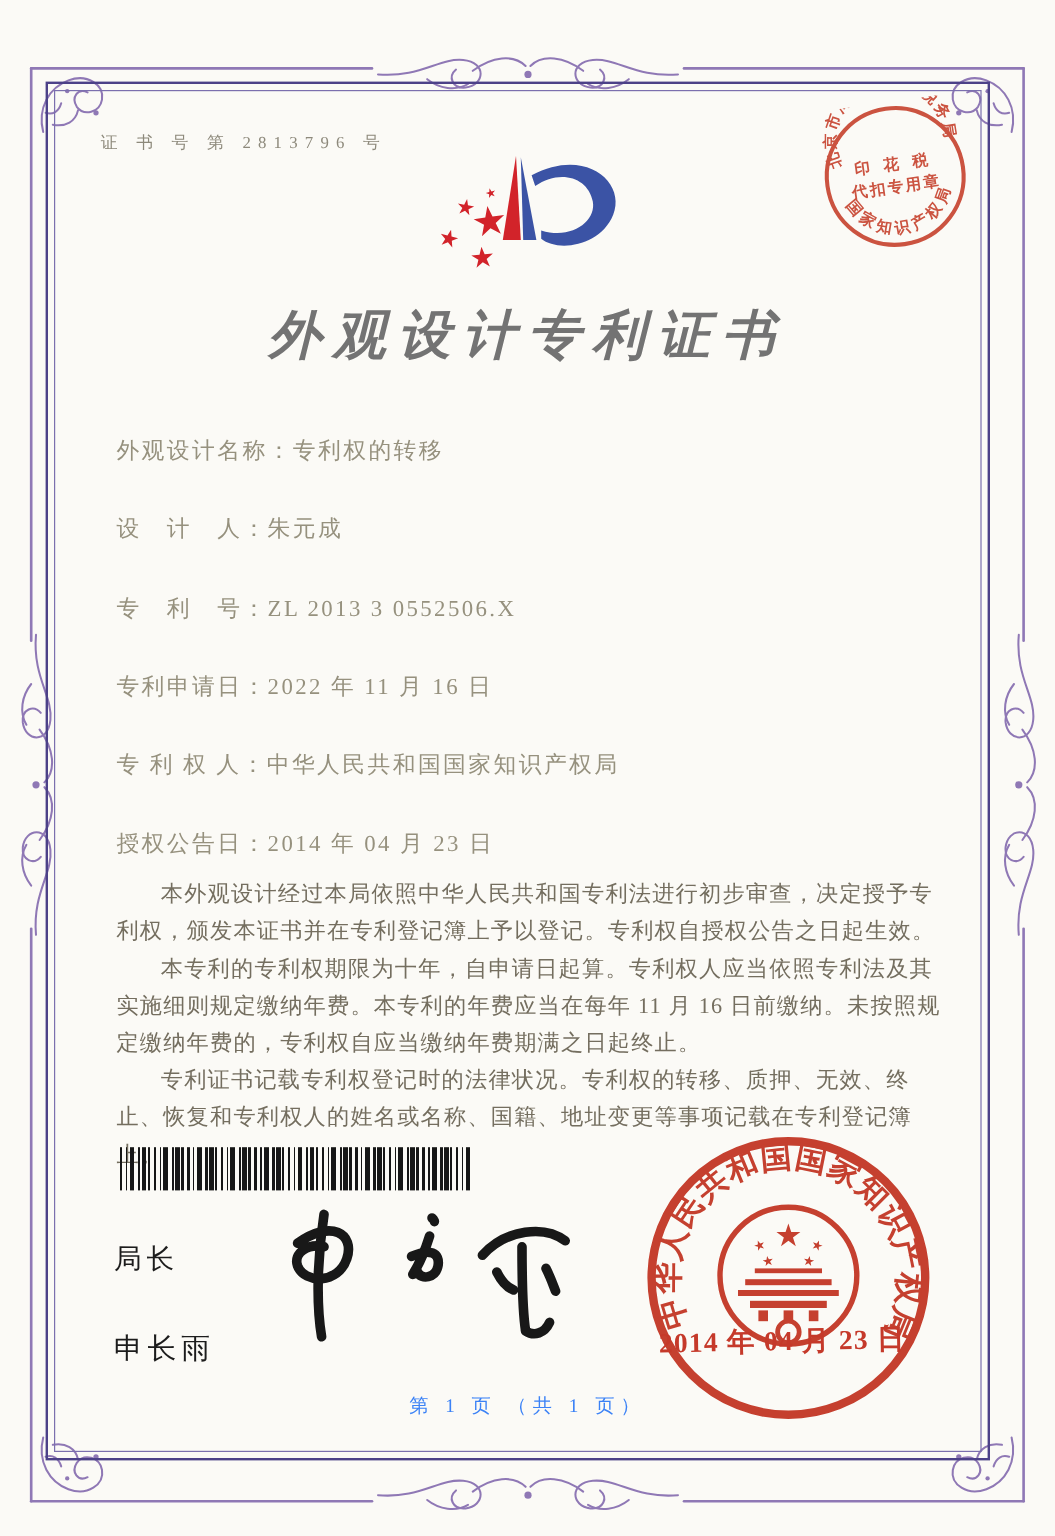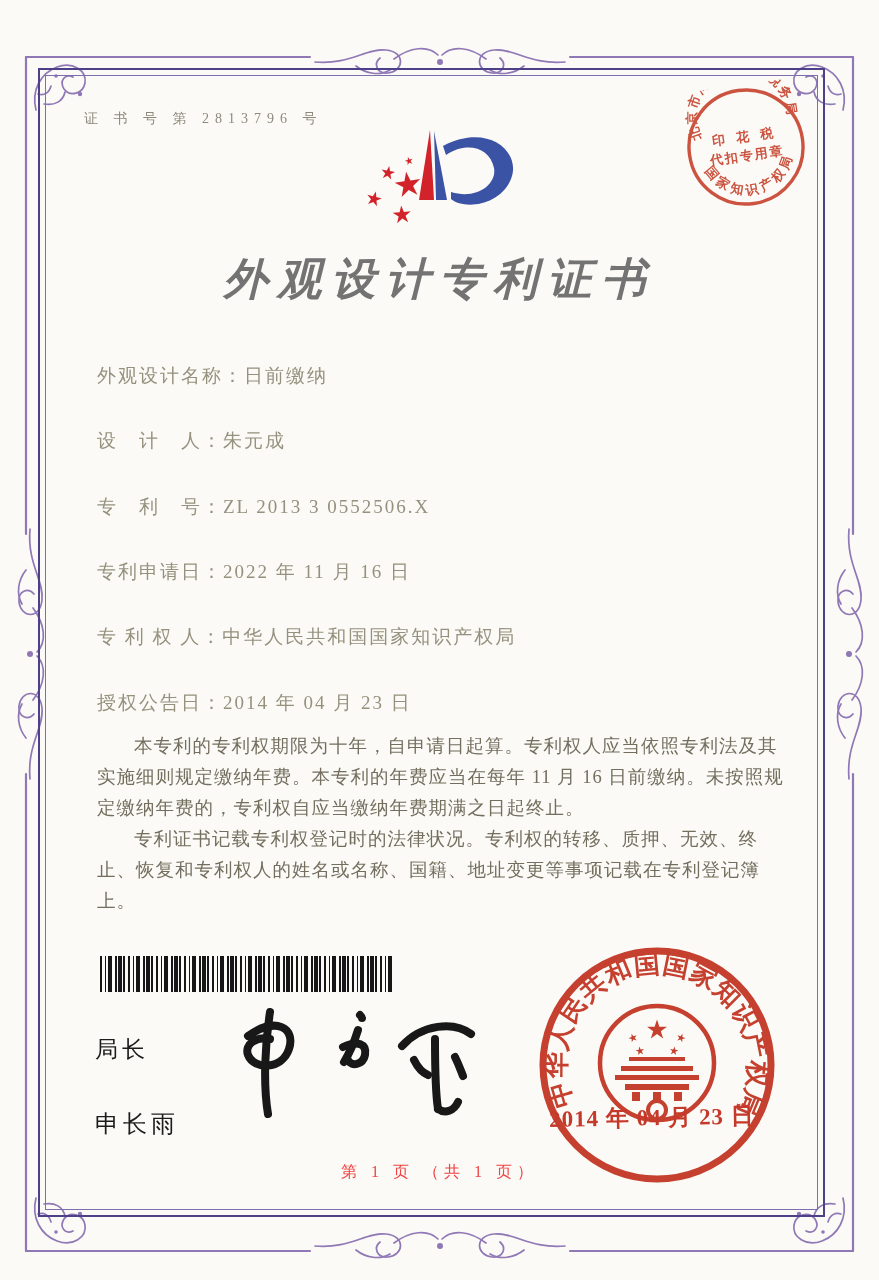--- a/index.html
+++ b/index.html
@@ -27,21 +27,21 @@
   .barcode{left:100px;top:956px;width:292px;height:36px;
     background-image:repeating-linear-gradient(90deg,
       #161616 0 2px,transparent 2px 5px,
       #161616 5px 6px,transparent 6px 8px,
       #161616 8px 12px,transparent 12px 15px,
       #161616 15px 17px,transparent 17px 18px,
       #161616 18px 22px,transparent 22px 23px,
       #161616 23px 25px,transparent 25px 28px);}
   .director-title{left:95px;top:1034px;font-size:23px;letter-spacing:4px;color:#1c1c1c;}
   .director-name{left:95px;top:1076px;font-size:24px;letter-spacing:4px;color:#1c1c1c;margin-top:32px;}
-  .footer-page{left:0;top:1162px;width:879px;text-align:center;font-size:16px;letter-spacing:5px;color:#ef4444;}
+  .footer-page{left:0;top:1162px;width:879px;text-align:center;font-size:16px;letter-spacing:5px;color:#3b82f6;}
   
   #tax-stamp{left:684px;top:85px;transform:rotate(-8deg);}
   #tax-stamp text{fill:#cb5340;font-weight:bold;font-family:"Liberation Serif","DejaVu Serif",serif;}
   
   #big-seal{left:537px;top:945px;}
   #big-seal text{fill:#c5402f;font-weight:bold;font-family:"Liberation Serif","DejaVu Serif",serif;}
   .seal-date{left:549px;top:1102px;width:230px;font-size:23px;font-weight:600;color:#c5392a;
              letter-spacing:1px;transform:rotate(-1deg);}
   
   #signature path{stroke:#181818;stroke-width:8;fill:none;stroke-linecap:round;stroke-linejoin:round;}
@@ -125,39 +125,40 @@
   <use href="#star" fill="#d2232a" transform="translate(79,43) scale(0.42) rotate(-15)"></use>
   <use href="#star" fill="#d2232a" transform="translate(58,55) scale(0.72) rotate(10)"></use>
   <use href="#star" fill="#d2232a" transform="translate(78,67) scale(1.35) rotate(-8)"></use>
   <use href="#star" fill="#d2232a" transform="translate(44,81) scale(0.78) rotate(14)"></use>
   <use href="#star" fill="#d2232a" transform="translate(72,97) scale(0.95) rotate(-5)"></use>
 </svg>
 
 <div class="abs title">外观设计专利证书</div>
 
 <div class="abs field" style="top:363px">
-  <span>外观设计名称：</span><span>日前缴纳</span>
+  <span>外观设计名称：</span><span>专利权的转移</span>
 </div>
 <div class="abs field" style="top:428px">
   <span>设　计　人：</span><span>朱元成</span>
 </div>
 <div class="abs field" style="top:494px">
   <span>专　利　号：</span><span>ZL 2013 3 0552506.X</span>
 </div>
 <div class="abs field" style="top:559px">
   <span>专利申请日：</span><span>2022 年 11 月 16 日</span>
 </div>
 <div class="abs field" style="top:624px">
   <span>专 利 权 人：</span><span>中华人民共和国国家知识产权局</span>
 </div>
 <div class="abs field" style="top:690px">
   <span>授权公告日：</span><span>2014 年 04 月 23 日</span>
 </div>
 
 <div class="abs paras">
+  <p>本外观设计经过本局依照中华人民共和国专利法进行初步审查，决定授予专利权，颁发本证书并在专利登记簿上予以登记。专利权自授权公告之日起生效。</p>
   <p>本专利的专利权期限为十年，自申请日起算。专利权人应当依照专利法及其实施细则规定缴纳年费。本专利的年费应当在每年 11 月 16 日前缴纳。未按照规定缴纳年费的，专利权自应当缴纳年费期满之日起终止。</p>
   <p>专利证书记载专利权登记时的法律状况。专利权的转移、质押、无效、终止、恢复和专利权人的姓名或名称、国籍、地址变更等事项记载在专利登记簿上。</p>
 </div>
 
 <div class="abs barcode"></div>
 
 <div class="abs director-title">局长</div>
 <div class="abs director-name">申长雨</div>
 
 <svg id="signature" class="abs" style="left:208px;top:1002px;" width="280" height="120" viewBox="0 0 280 120">

